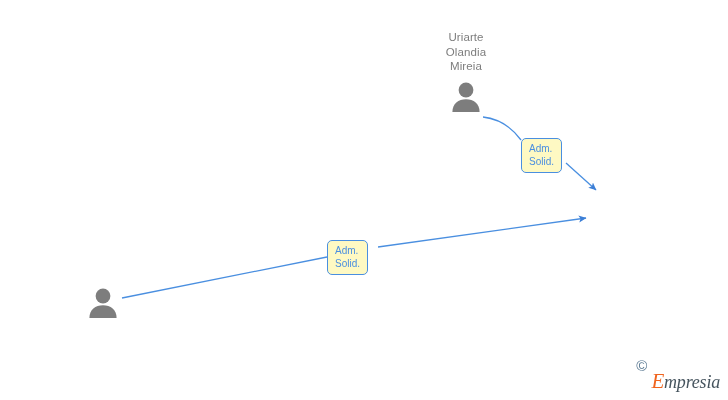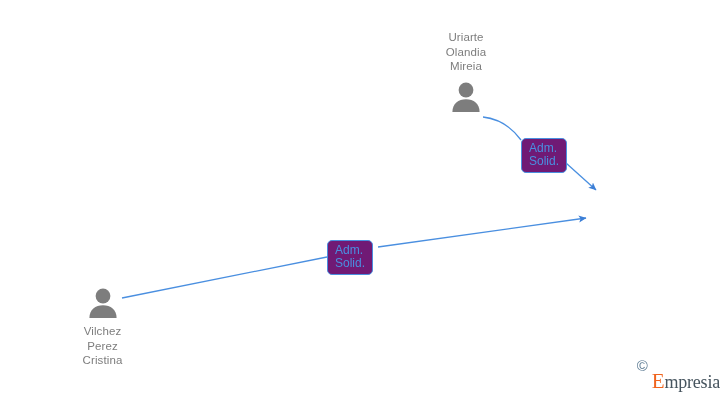--- a/index.html
+++ b/index.html
@@ -54,25 +54,25 @@
     color: #7d7d7d;
     font-weight: bold;
     white-space: pre-line;
     letter-spacing: 0.2px;
   }
 
   
   .edge-label {
     position: absolute;
     box-sizing: border-box;
-    background: #701a75;
+    background: #fef9c3;
     border: 1px solid #4a8fe0;
     border-radius: 5px;
     color: #4a8fe0;
-    font-size: 12px;
+    font-size: 10px;
     line-height: 13px;
     padding: 3px 7px 4px 7px;
     white-space: pre-line;
     text-align: left;
   }
 
   
   #watermark {
     position: absolute;
     right: 8px;
@@ -82,20 +82,21 @@
     gap: 4px;
     user-select: none;
   }
   .wm-c {
     font-size: 15px;
     color: #5b7a93;
     font-family: "Liberation Sans", sans-serif;
   }
   .wm-word {
     font-family: "Liberation Serif", serif;
+    font-style: italic;
     font-size: 18px;
     color: #46545e;
     letter-spacing: -0.2px;
     margin-top: 32px;
   }
   .wm-word .wm-first {
     color: #f0641e;
     font-size: 21px;
   }
 </style>
@@ -128,23 +129,20 @@
       <circle cx="17" cy="9" r="7.4" fill="#7d7d7d"></circle>
       <path d="M3.4,31 C3.4,22.6 9.4,18.3 17,18.3 C24.6,18.3 30.6,22.6 30.6,31 Z" fill="#7d7d7d"></path>
     </svg>
   </div>
 
   <div class="node" style="left:45px; top:287px; width:115px;">
     <svg class="person-icon" width="34" height="32" viewBox="0 0 34 32" xmlns="http://www.w3.org/2000/svg">
       <circle cx="17" cy="9" r="7.4" fill="#7d7d7d"></circle>
       <path d="M3.4,31 C3.4,22.6 9.4,18.3 17,18.3 C24.6,18.3 30.6,22.6 30.6,31 Z" fill="#7d7d7d"></path>
     </svg>
-    <div class="node-label" style="margin-top:5px;">Vilchez
-Perez
-Cristina</div>
   </div>
 
 
   <div class="edge-label" style="left:521px; top:138px;">Adm.
 Solid.</div>
 
   <div class="edge-label" style="left:327px; top:240px;">Adm.
 Solid.</div>
 
   <div id="watermark">

